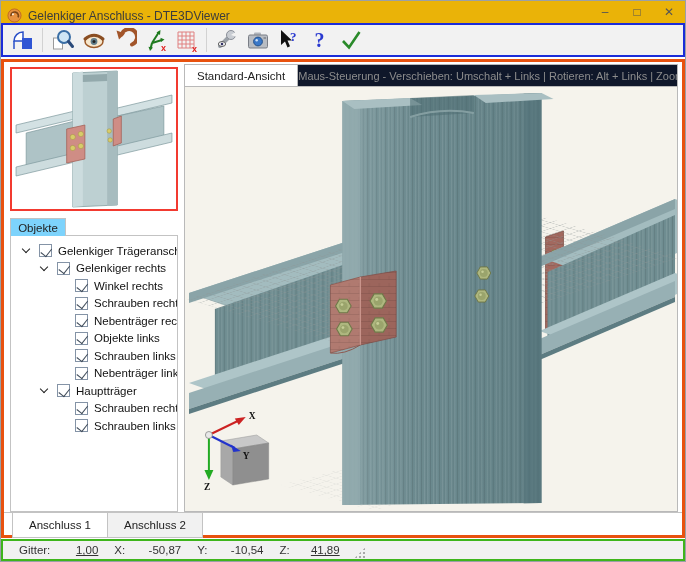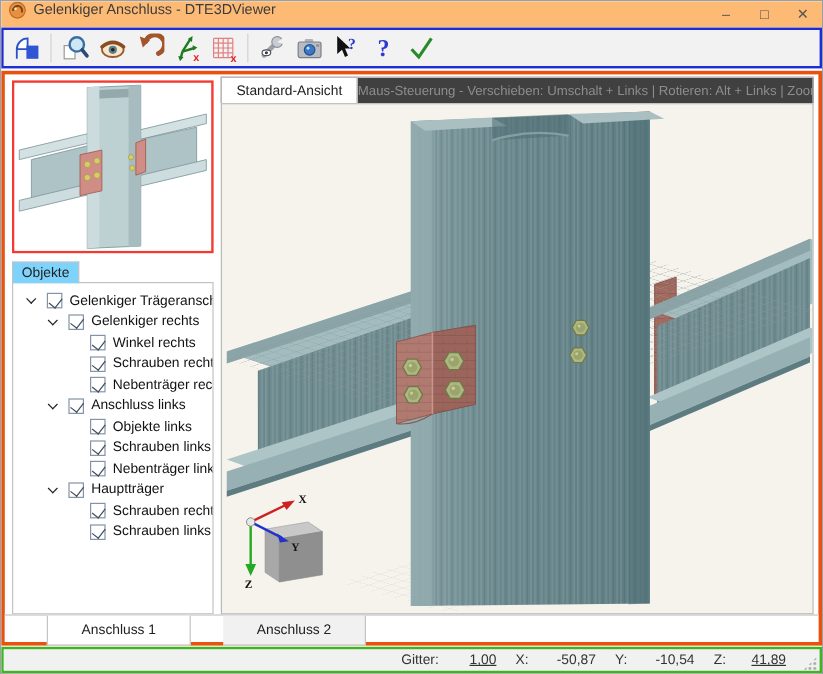--- a/index.html
+++ b/index.html
@@ -1,20 +1,20 @@
 <!DOCTYPE html>
 <html><head>
 <meta charset="utf-8">
 <style>
   html,body{margin:0;padding:0;background:#d8d8d8;}
   *{box-sizing:border-box;}
   .window{width:686px;height:562px;border:1px solid #9aa0a6;background:#fff;
     display:flex;flex-direction:column;font-family:"Liberation Sans","DejaVu Sans",sans-serif;overflow:hidden;}
   
-  .titlebar{height:22px;flex:none;display:flex;align-items:flex-start;padding-left:6px;background:#fdba74;}
+  .titlebar{height:22px;flex:none;display:flex;align-items:flex-end;padding-left:6px;background:#eab308;}
   .title-text{font-size:12px;color:#3c3c3c;margin-left:6px;flex:1;white-space:nowrap;}
   .win-btn{width:32px;height:22px;line-height:22px;text-align:center;font-size:12px;color:#555;}
   
   .toolbar-wrap{flex:none;border:2px solid #1b2cd8;background:#f2f2f2;}
   .toolbar{height:30px;display:flex;align-items:center;padding:0 4px;}
   .tb-btn{width:31px;height:28px;display:flex;align-items:center;justify-content:center;}
   .tb-sep{width:1px;height:24px;background:#d2d2d2;margin:0 4px;flex:none;}
   
   .content-wrap{flex:1;min-height:0;border:3px solid #e8520f;margin-top:2px;background:#fff;display:flex;flex-direction:column;}
   .content-row{flex:1;min-height:0;display:flex;}
@@ -26,35 +26,35 @@
   .tree{flex:1;border:1px solid #c3c3c3;background:#fff;margin-top:-1px;padding-top:6px;overflow:hidden;}
   .trow{display:flex;align-items:center;height:17.5px;font-size:11.5px;color:#111;white-space:nowrap;}
   .lv0{padding-left:10px;}.lv1{padding-left:28px;}.lv2{padding-left:46px;}
   .chev{width:18px;flex:none;display:flex;align-items:center;justify-content:flex-start;}
   .chev i{width:6px;height:6px;border-right:1.5px solid #222;border-bottom:1.5px solid #222;transform:rotate(45deg);margin-top:-3px;margin-left:2px;}
   .cb{width:13px;height:13px;flex:none;border:1px solid #8493a6;background:#fff;position:relative;margin-right:6px;}
   .cb::after{content:"";position:absolute;left:2.5px;top:0.5px;width:5.5px;height:8.5px;
     border-right:1.6px solid #404c5a;border-bottom:1.6px solid #404c5a;transform:rotate(38deg);}
   
   .viewport-col{flex:1;min-width:0;display:flex;flex-direction:column;padding:2px 4px 0 4px;}
-  .vtab-strip{height:22px;flex:none;display:flex;align-items:flex-end;background:#404040;border:1px solid #b9b9b9;border-bottom:none;}
+  .vtab-strip{height:22px;flex:none;display:flex;align-items:flex-end;background:#0f172a;border:1px solid #b9b9b9;border-bottom:none;}
   .vtab{height:21px;padding:0 12px;background:#fff;border-right:1px solid #b9b9b9;font-size:11.5px;color:#222;
     display:flex;align-items:center;}
   .vhint{flex:1;text-align:right;font-size:11px;color:#8d8d8d;padding:0 6px 4px 0;white-space:nowrap;overflow:hidden;}
   .canvas{flex:1;min-height:0;border:1px solid #b9b9b9;position:relative;background:#f5f3ec;}
   .canvas svg{position:absolute;inset:0;width:100%;height:100%;}
   
   .bottom-tabs{height:23px;flex:none;display:flex;align-items:flex-start;border-top:1px solid #c3c3c3;background:#fff;padding-left:8px;}
-  .btab{height:25px;padding:0 28px;font-size:11.5px;color:#222;display:flex;align-items:center;
-    border:1px solid #c3c3c3;border-top:none;margin-left:27px;}
+  .btab{height:25px;padding:0 16px;font-size:11.5px;color:#222;display:flex;align-items:center;
+    border:1px solid #c3c3c3;border-top:none;}
   .btab.active{background:#fff;}
   .btab.inactive{background:#f1f1f1;border-left:none;}
   
   .status-wrap{flex:none;height:22px;border:2px solid #3eb51c;margin-top:1px;background:#f1f1f1;
-    display:flex;align-items:center;justify-content:flex-end;font-size:11.5px;color:#333;padding-right:2px;}
+    display:flex;align-items:center;justify-content:flex-start;font-size:11.5px;color:#333;padding-right:2px;}
   .sl{margin-left:16px;}
   .sv{text-align:right;margin-left:8px;}
   .w40{min-width:40px;text-decoration:underline;}.w48{min-width:48px;}.w42{min-width:42px;text-decoration:underline;}
   .grip{width:12px;height:12px;margin-left:14px;align-self:flex-end;
     background-image:radial-gradient(#a8a8a8 1px,transparent 1.3px);background-size:4px 4px;
     clip-path:polygon(100% 0,100% 100%,0 100%);}
 </style>
 </head>
 <body>
 
@@ -224,27 +224,20 @@
             </div>
           <div class="trow lv2">
               <span class="chev empty"></span>
               <span class="cb"></span>
               <span>Schrauben rechts</span>
             </div>
           <div class="trow lv2">
               <span class="chev empty"></span>
               <span class="cb"></span>
               <span>Nebenträger rechts</span>
-            </div>
-          <div class="trow lv1">
-              <span class="chev">
-                <i></i>
-              </span>
-              <span class="cb"></span>
-              <span>Anschluss links</span>
             </div>
           <div class="trow lv2">
               <span class="chev empty"></span>
               <span class="cb"></span>
               <span>Objekte links</span>
             </div>
           <div class="trow lv2">
               <span class="chev empty"></span>
               <span class="cb"></span>
               <span>Schrauben links</span>

